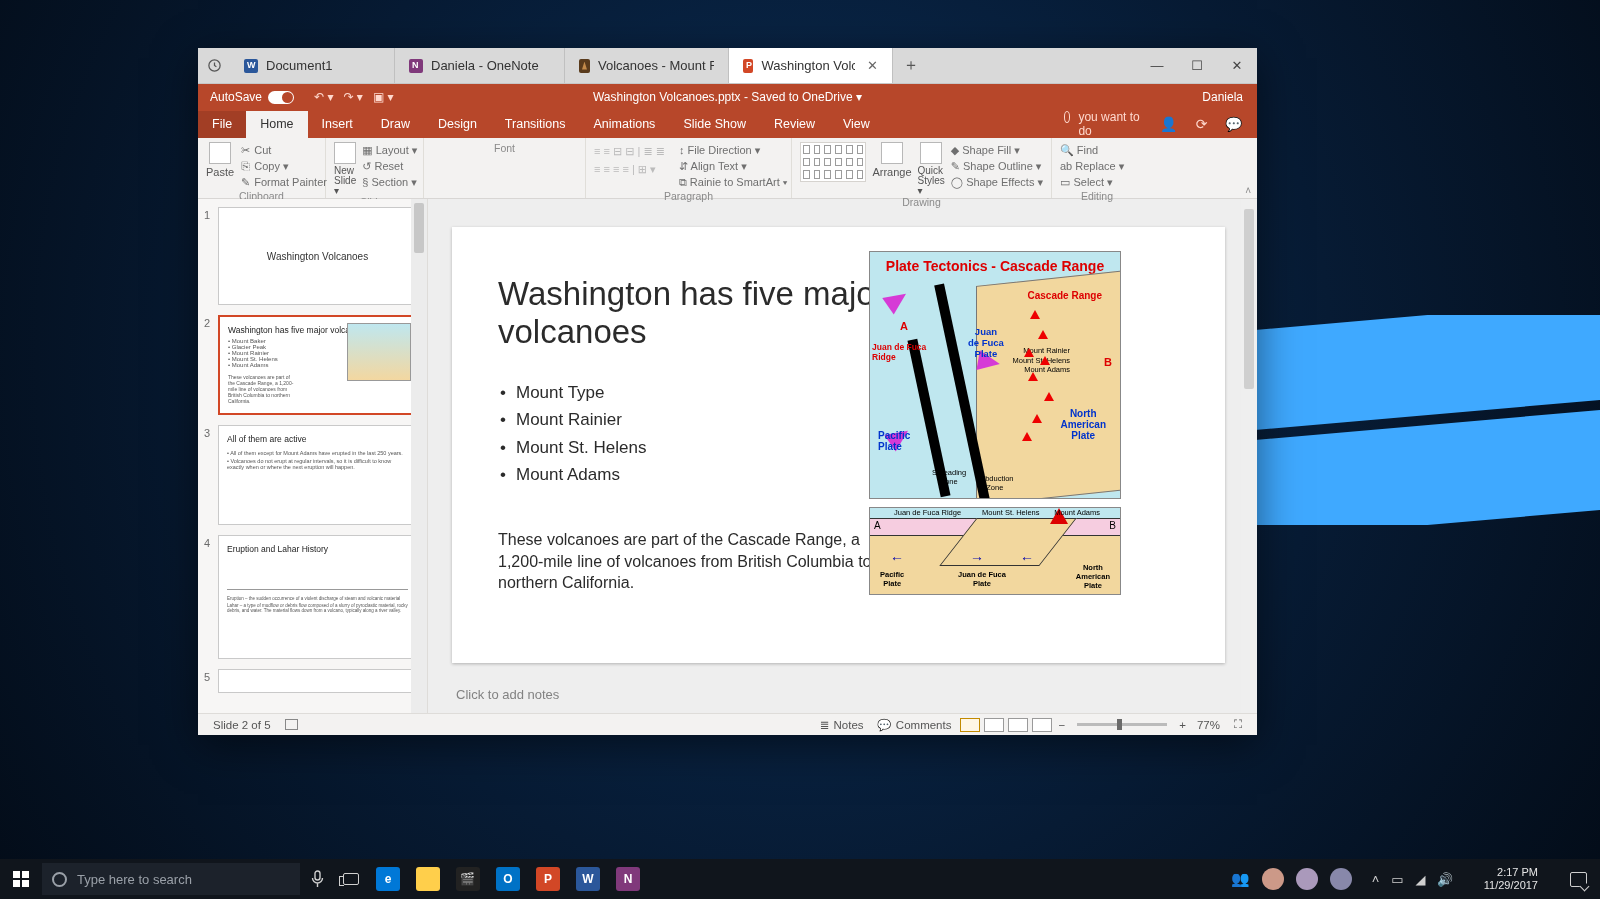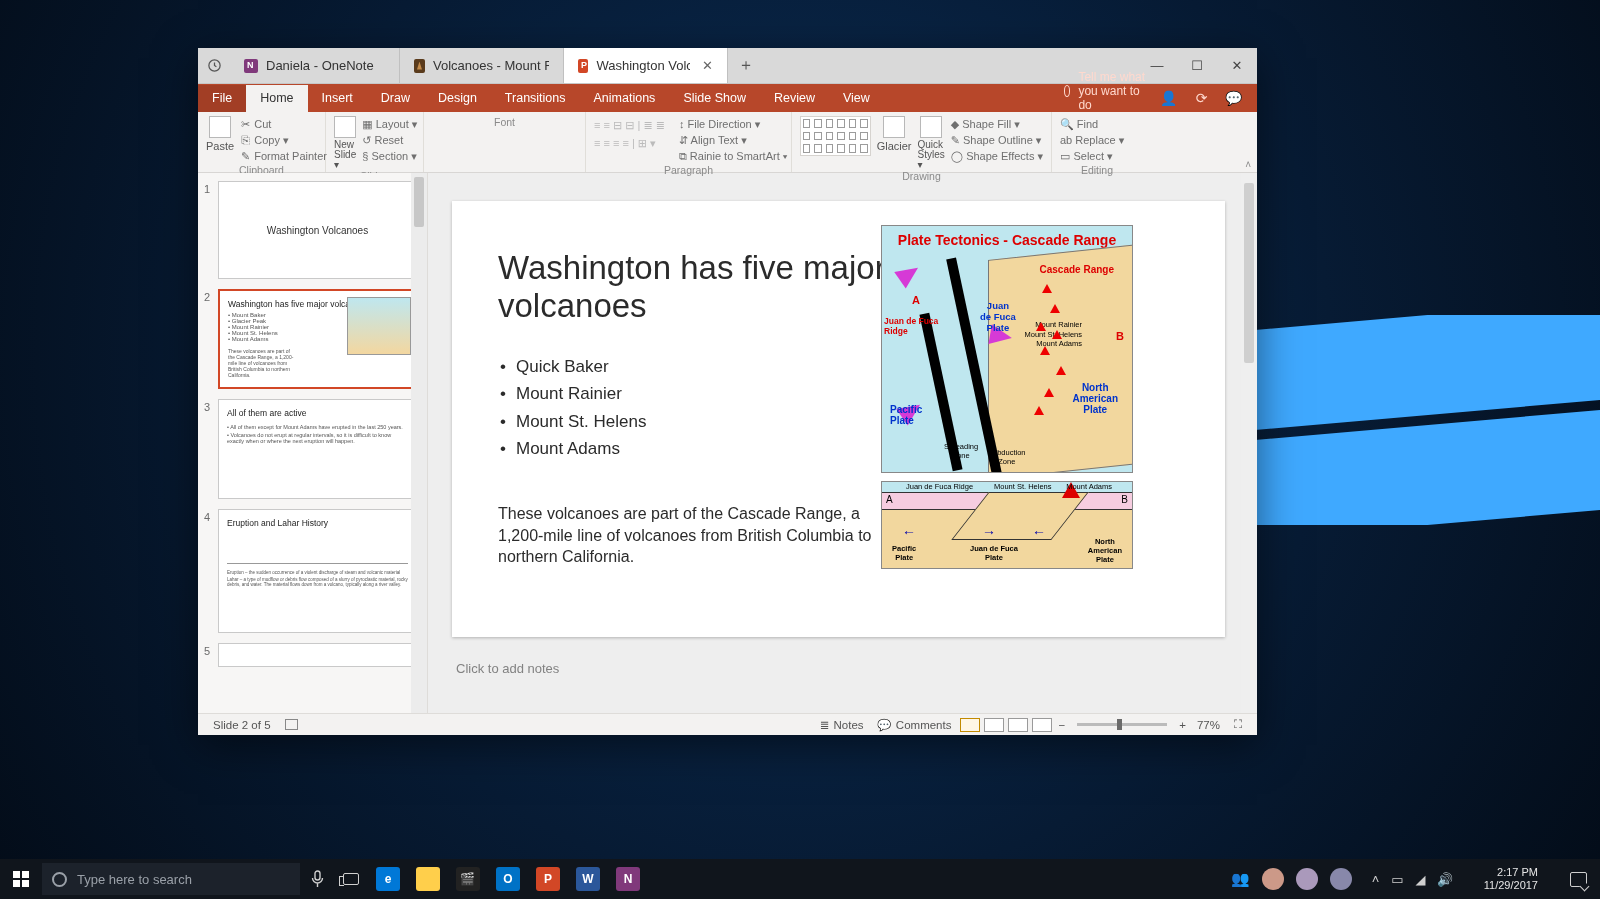--- a/index.html
+++ b/index.html
@@ -91,21 +91,21 @@
 
   .slide { margin:28px 32px 0 24px; background:#fff; height:436px; box-shadow:0 1px 3px rgba(0,0,0,.25); padding:48px 56px 40px 46px; position:relative; display:flex; }
   .slide-text { width:430px; }
   .slide-title { font-size:33px; font-weight:400; color:#2b2b2b; line-height:1.15; }
   .cursor-arrow { position:absolute; left:488px; top:85px; font-size:16px; color:#000; }
   .bullets { margin-top:28px; font-size:17px; color:#2b2b2b; line-height:1.62; }
   .bullets li { list-style:none; padding-left:18px; position:relative; }
   .bullets li::before { content:"•"; position:absolute; left:2px; color:#2b2b2b; }
   .para { margin-top:40px; font-size:16px; color:#2b2b2b; line-height:1.35; width:404px; }
 
-  .map-wrap { position:absolute; right:40px; top:24px; width:304px; height:348px; }
+  .map-wrap { position:absolute; right:52px; top:24px; width:304px; height:348px; }
   .map-top { width:252px; height:248px; background:#bfe7ef; border:1px solid #888; position:relative; overflow:hidden; }
   .map-title2 { position:absolute; top:6px; left:0; right:0; text-align:center; color:#dd0000; font-size:14px; font-weight:bold; }
   .land { position:absolute; right:-6px; top:26px; width:150px; height:220px; background:#f2d79e; border:1px solid #777; transform:skewY(-6deg); }
   .trench { position:absolute; left:88px; top:30px; width:10px; height:230px; background:#000; transform:rotate(-12deg); }
   .trench.b { left:54px; height:160px; top:86px; transform:rotate(-12deg); }
   .arrow-m { position:absolute; width:0; height:0; border-top:10px solid transparent; border-bottom:10px solid transparent; border-left:22px solid #d63ad6; }
   .arrow-m.a1 { left:16px; top:38px; transform:rotate(-35deg); }
   .arrow-m.a2 { left:108px; top:100px; transform:rotate(10deg); }
   .arrow-m.a3 { left:18px; top:175px; transform:rotate(-35deg); }
   .lbl-map { position:absolute; font-size:10px; font-weight:bold; }
@@ -160,40 +160,57 @@
 
 <div class="sets-window">
 
   <div class="tabstrip">
     <div class="tabhist">
       <svg width="15" height="15" viewBox="0 0 24 24" fill="none" stroke="#555" stroke-width="2">
           <circle cx="12" cy="12" r="9"></circle>
           <path d="M12 7v5l3 2"></path>
         </svg>
     </div>
+    <div class="tab" style="width:165px">
+      <span class="icon icon-word"></span>
+      <span>Document1</span>
+    </div>
     <div class="tab" style="width:170px">
       <span class="icon icon-onenote"></span>
       <span>Daniela - OneNote</span>
     </div>
     <div class="tab" style="width:164px">
       <span class="icon icon-nps"></span>
       <span style="overflow:hidden;white-space:nowrap;text-overflow:clip;">Volcanoes - Mount Rainie</span>
     </div>
     <div class="tab active" style="width:164px">
       <span class="icon icon-ppt"></span>
       <span style="overflow:hidden;white-space:nowrap;">Washington Volcanoe</span>
       <span class="tab-close">✕</span>
     </div>
     <div class="tab-add">＋</div>
     <div class="titlebar-gap"></div>
     <div class="winbtn">—</div>
     <div class="winbtn">☐</div>
     <div class="winbtn">✕</div>
   </div>
 
+  <div class="pp-titlearea">
+    <div class="autosave">
+      <span>AutoSave</span>
+      <span class="switch"></span>
+    </div>
+    <div class="qat">
+      <span>↶ ▾</span>
+      <span>↷ ▾</span>
+      <span>▣ ▾</span>
+    </div>
+    <div class="pp-doc-title">Washington Volcanoes.pptx - Saved to OneDrive ▾</div>
+    <div class="pp-user">Daniela</div>
+  </div>
 
   <div class="pp-tabs">
     <div class="pp-tab file">File</div>
     <div class="pp-tab active">Home</div>
     <div class="pp-tab">Insert</div>
     <div class="pp-tab">Draw</div>
     <div class="pp-tab">Design</div>
     <div class="pp-tab">Transitions</div>
     <div class="pp-tab">Animations</div>
     <div class="pp-tab">Slide Show</div>
@@ -271,21 +288,21 @@
             <span></span>
             <span></span>
             <span></span>
             <span></span>
             <span></span>
             <span></span>
             <span></span>
           </div>
         <div class="big-btn" style="width:40px">
             <div class="ico"></div>
-            <span>Glacier</span>
+            <span>Arrange</span>
           </div>
         <div class="big-btn" style="width:36px">
             <div class="ico"></div>
             <span style="white-space:pre-line;font-size:10px;line-height:1">Quick
 Styles ▾</span>
           </div>
         <div>
           <div class="mini">◆ <span>Shape Fill ▾</span></div>
           <div class="mini">✎ <span>Shape Outline ▾</span></div>
           <div class="mini">◯ <span>Shape Effects ▾</span></div>
@@ -353,21 +370,21 @@
       </div>
       <div class="thumbs-scroll"></div>
     </div>
 
     <div class="canvas-area">
       <div class="slide">
         <div class="slide-text">
           <div class="slide-title">Washington has five major volcanoes</div>
           <span class="cursor-arrow">↖</span>
           <ul class="bullets">
-            <li>Quick Baker</li>
+            <li>Mount Type</li>
             <li>Mount Rainier</li>
             <li>Mount St. Helens</li>
             <li>Mount Adams</li>
           </ul>
           <div class="para">These volcanoes are part of the Cascade Range, a 1,200-mile line of volcanoes from British Columbia to northern California.</div>
         </div>
 
         <div class="map-wrap">
           <div class="map-top">
             <div class="map-title2">Plate Tectonics - Cascade Range</div>

